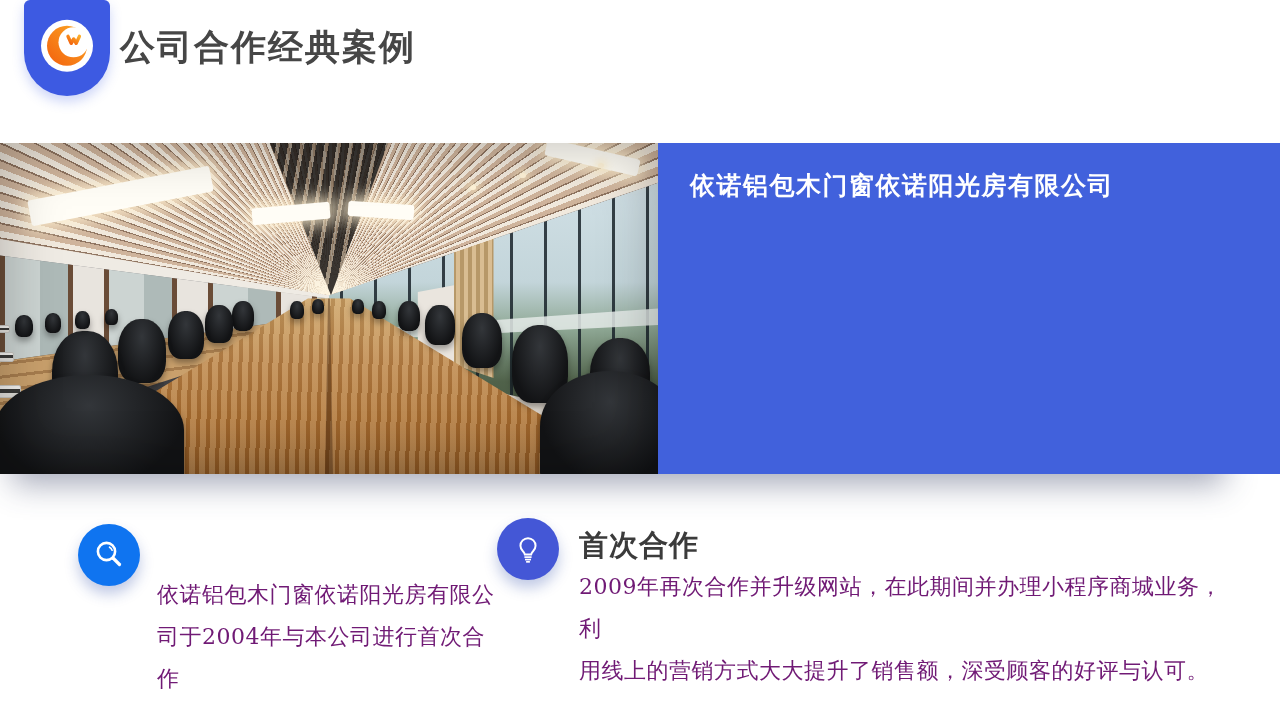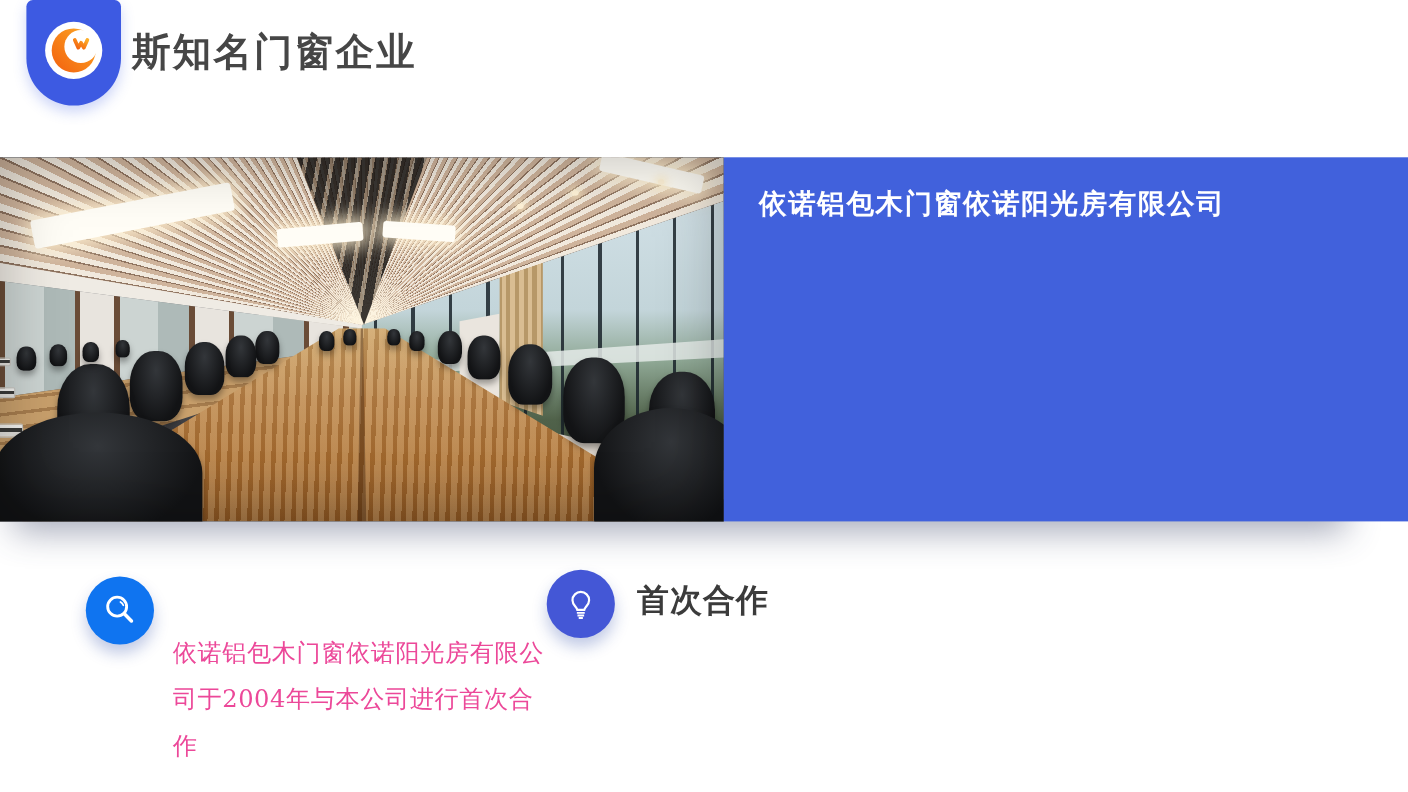--- a/index.html
+++ b/index.html
@@ -133,21 +133,21 @@
   .ci-1{left:78px;top:524px;background:#0f74f0;}
   .ci-2{left:497px;top:518px;background:#4457d6;}
   .case-title{
     position:absolute;margin:0;font-family:"DejaVu Serif","Liberation Serif",serif;
     font-size:29px;font-weight:bold;color:#3b3b3b;letter-spacing:1px;
   }
   .ct-1{left:157px;top:532px;}
   .ct-2{left:579px;top:526px;}
   .case-desc{
     position:absolute;margin:0;font-family:"DejaVu Serif","Liberation Serif",serif;
-    font-size:22px;line-height:42px;color:#ec4899;white-space:pre-line;letter-spacing:.5px;
+    font-size:22px;line-height:42px;color:#701a75;white-space:pre-line;letter-spacing:.5px;
   }
   .cd-1{left:157px;top:574px;width:350px;}
   .cd-2{left:579px;top:566px;width:660px;}
 </style>
 </head>
 <body>
 
 <div class="slide">
 
   <div class="badge">
@@ -158,21 +158,21 @@
           <stop offset="0.55" stop-color="#f8881a"></stop>
           <stop offset="1" stop-color="#fcae2a"></stop>
         </linearGradient>
       </defs>
       <circle cx="27" cy="27" r="26" fill="#ffffff"></circle>
       <circle cx="27" cy="27" r="20" fill="url(#lg)"></circle>
       <circle cx="33.5" cy="23.5" r="15" fill="#ffffff"></circle>
       <path d="M28 17.5 l3.2 7 2.5-4.4 2.5 4.4 3.2-7" fill="none" stroke="url(#lg)" stroke-width="3.4" stroke-linejoin="round" stroke-linecap="round"></path>
     </svg>
   </div>
-  <h1 class="page-title">斯知名门窗企业</h1>
+  <h1 class="page-title">公司合作经典案例</h1>
 
   <section class="hero">
     <div class="photo">
       <div class="ph-floor"></div>
       <div class="ph-backwall"></div>
       <div class="ph-leftwhite"></div>
       <div class="ph-leftglass"></div>
       <div class="ph-leftdesks"></div>
       <div class="ph-window"></div>
       <div class="ph-rail"></div>
@@ -241,14 +241,16 @@
 
   <div class="case-icon ci-2">
     <svg width="34" height="34" viewBox="0 0 36 36">
       <path d="M18 6.5 a8 8 0 0 1 8 8 c0 3.2-1.9 4.9-3.2 6.6 -0.7 0.9-1.2 1.8-1.4 2.6 h-6.8 c-0.2-0.8-0.7-1.7-1.4-2.6 -1.3-1.7-3.2-3.4-3.2-6.6 a8 8 0 0 1 8-8 Z" fill="none" stroke="#ffffff" stroke-width="2.1"></path>
       <line x1="14.2" y1="26.6" x2="21.8" y2="26.6" stroke="#ffffff" stroke-width="1.8"></line>
       <line x1="14.8" y1="29.2" x2="21.2" y2="29.2" stroke="#ffffff" stroke-width="1.8"></line>
       <line x1="16" y1="31.6" x2="20" y2="31.6" stroke="#ffffff" stroke-width="1.8"></line>
     </svg>
   </div>
   <h3 class="case-title ct-2">首次合作</h3>
+  <p class="case-desc cd-2">2009年再次合作并升级网站，在此期间并办理小程序商城业务，利
+用线上的营销方式大大提升了销售额，深受顾客的好评与认可。</p>
 
 </div>
 
 </body></html>

